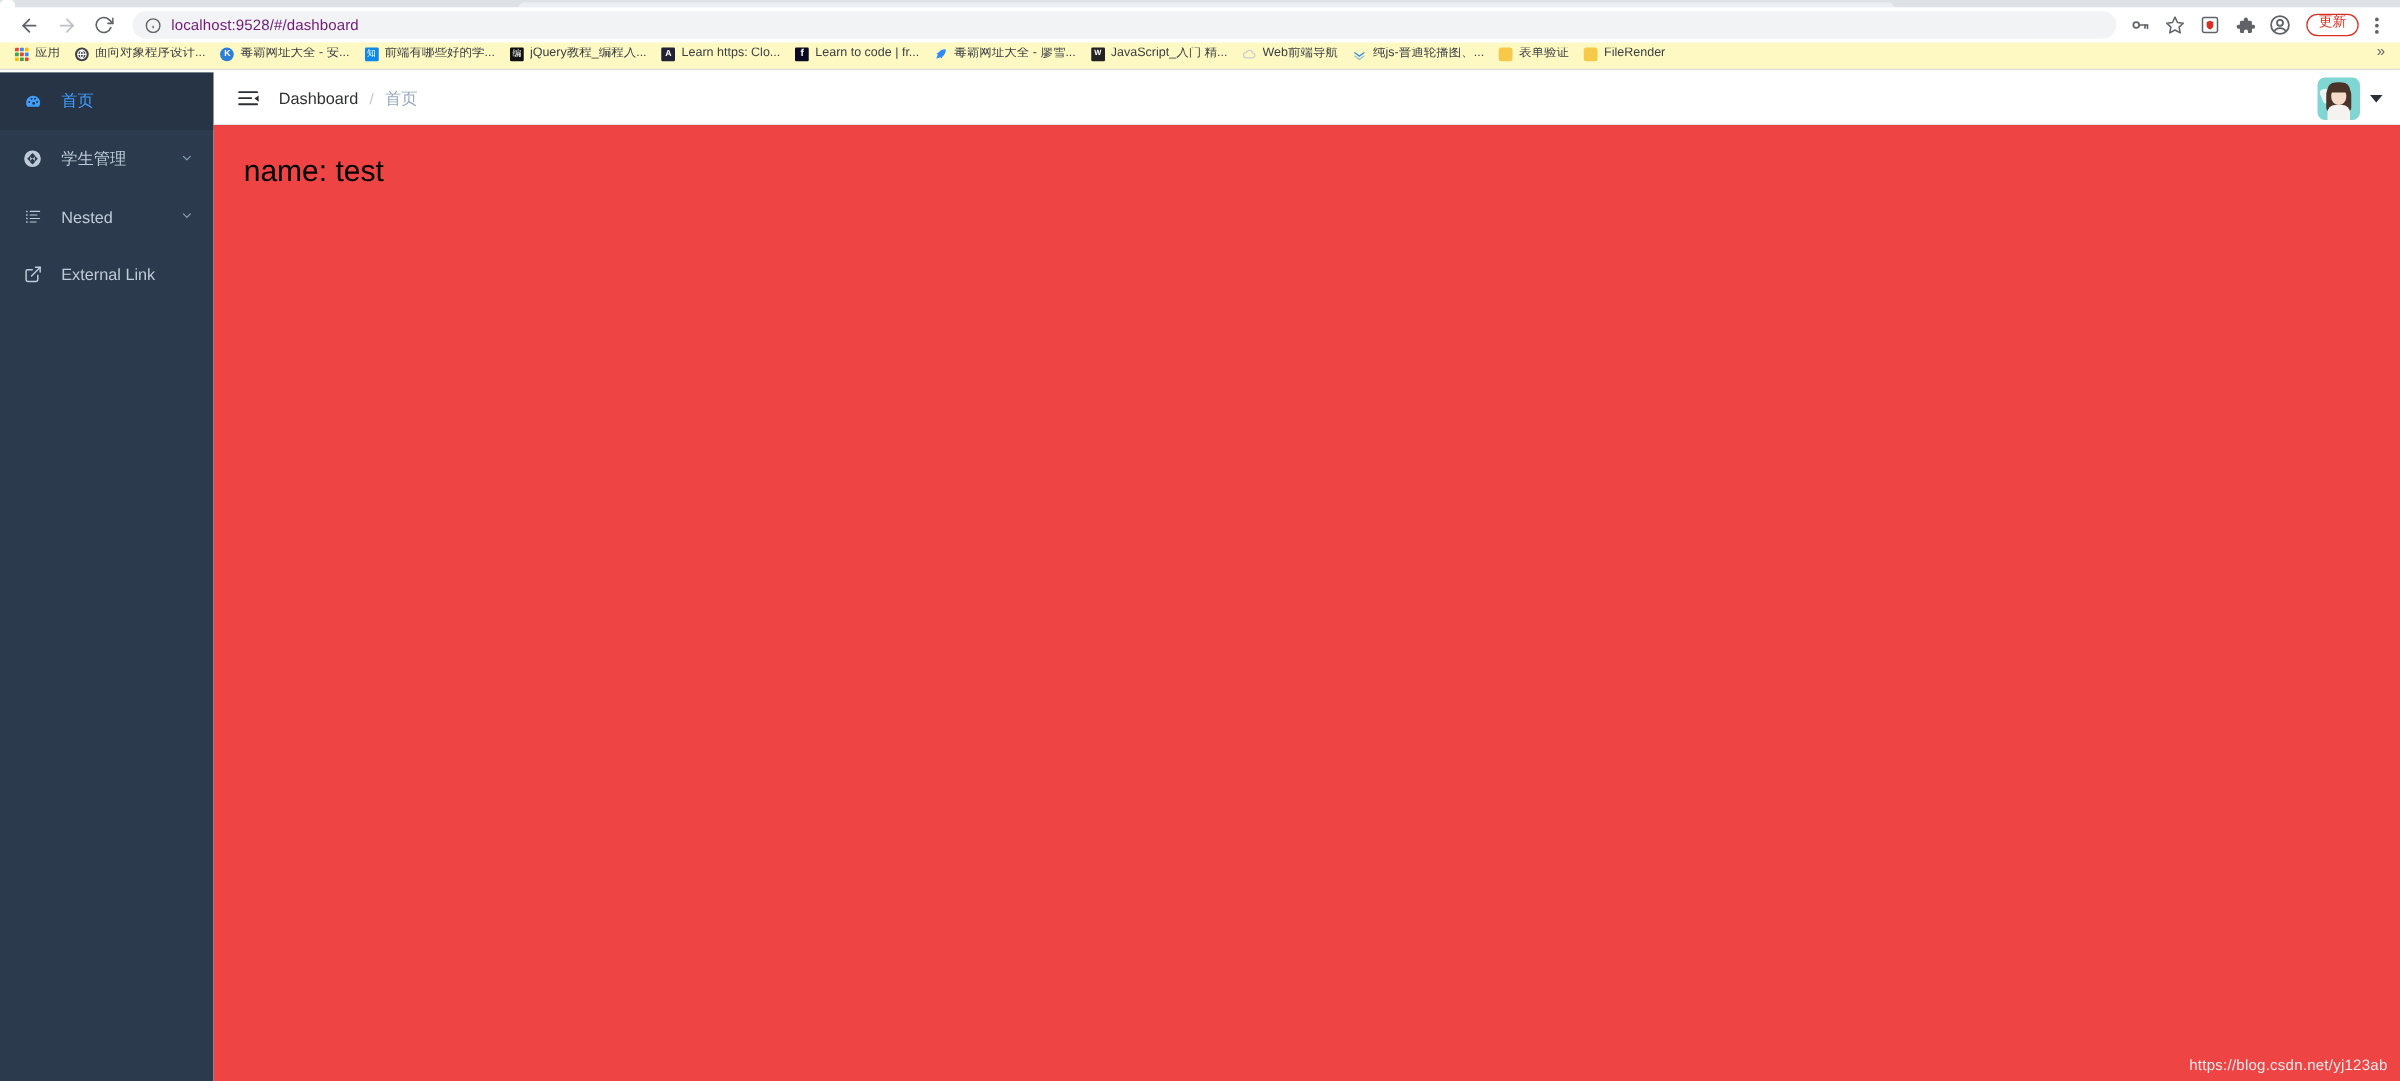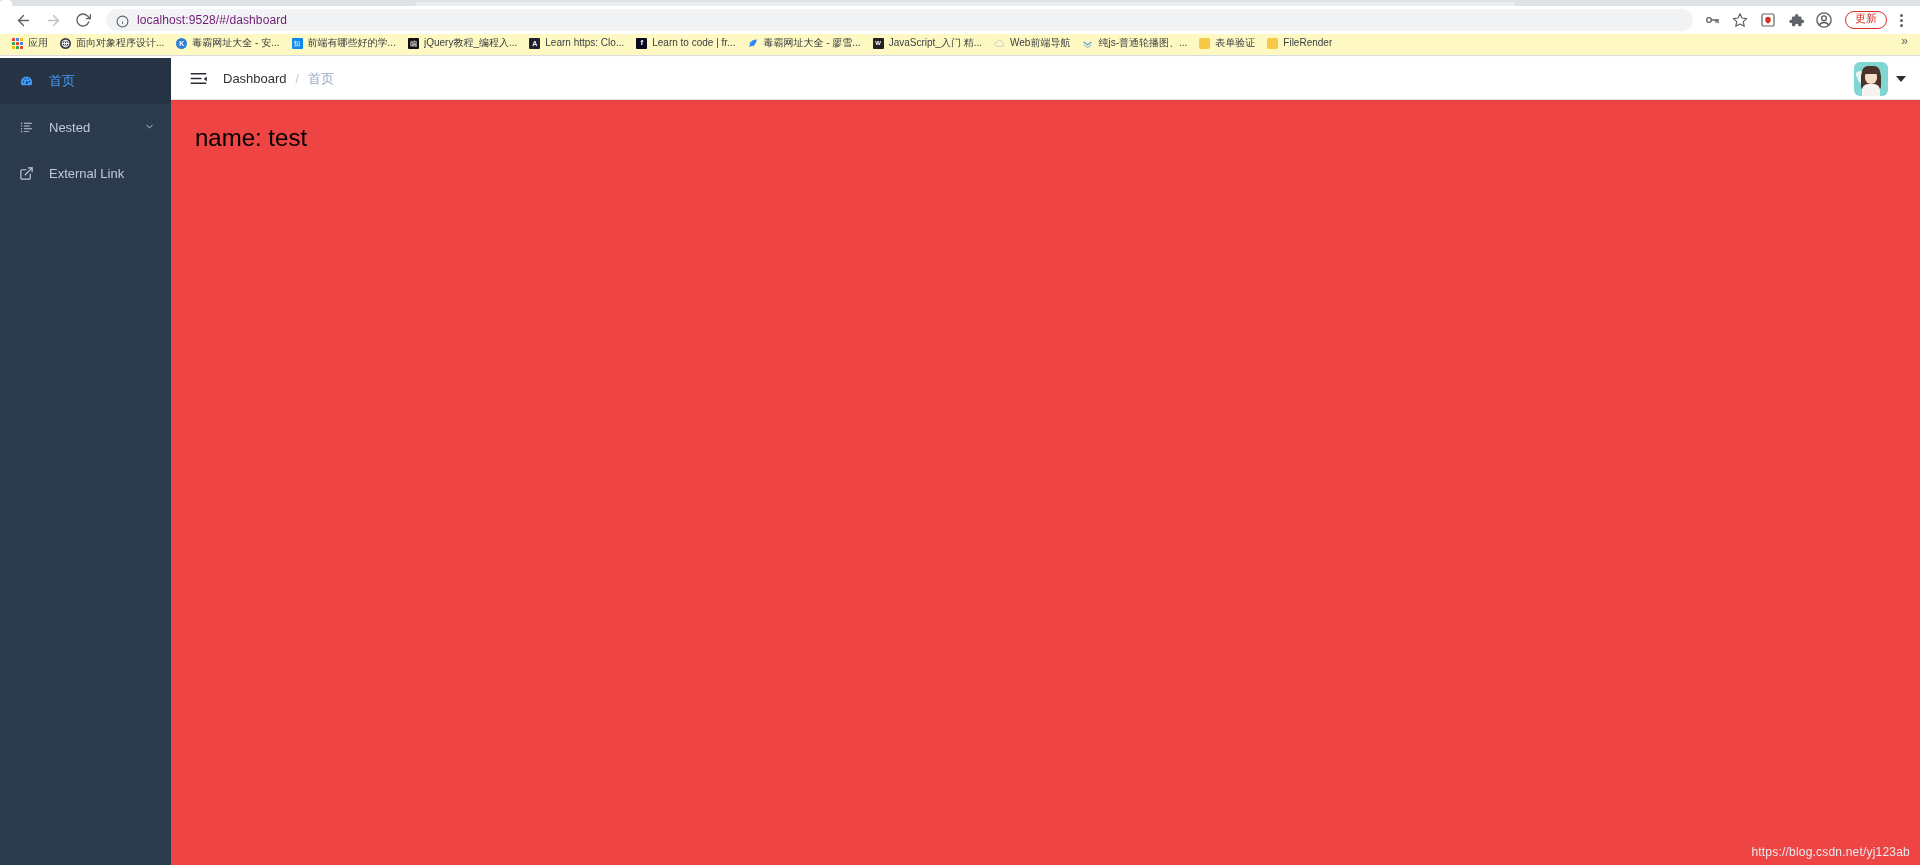--- a/index.html
+++ b/index.html
@@ -529,20 +529,33 @@
 
       <div class="menu-item active">
         <span class="mi-icon">
           <svg width="15" height="15" viewBox="0 0 24 24" fill="currentColor">
               <path d="M12 4a9 9 0 0 0-9 9 8.9 8.9 0 0 0 1.6 5.1h14.8A8.9 8.9 0 0 0 21 13a9 9 0 0 0-9-9zm-5 9.5a1.3 1.3 0 1 1 1.3-1.3A1.3 1.3 0 0 1 7 13.5zm3-4.3a1.3 1.3 0 1 1 1.3-1.3A1.3 1.3 0 0 1 10 9.2zm4.4 0a1.3 1.3 0 1 1 1.3-1.3 1.3 1.3 0 0 1-1.3 1.3zM17 13.5a1.3 1.3 0 1 1 1.3-1.3 1.3 1.3 0 0 1-1.3 1.3zm-4.3 2.3a1.9 1.9 0 1 1 1.9-1.9 1.9 1.9 0 0 1-1.9 1.9z"></path>
             </svg>
         </span>
         <span class="mi-label">首页</span>
       </div>
 
+      <div class="menu-item">
+        <span class="mi-icon">
+          <svg width="16" height="16" viewBox="0 0 24 24" fill="currentColor">
+              <path d="M12 2a10 10 0 1 0 10 10A10 10 0 0 0 12 2zm0 3.2 3.6 3.6L12 12.4 8.4 8.8zM5.6 12l3.6-3.6v7.2zm6.4 6.8-3.6-3.6 3.6-3.6 3.6 3.6zm6.4-6.8-3.6 3.6V8.4z"></path>
+            </svg>
+        </span>
+        <span class="mi-label">学生管理</span>
+        <span class="chevron">
+          <svg width="11" height="11" viewBox="0 0 24 24" fill="none" stroke="currentColor" stroke-width="2.2" stroke-linecap="round" stroke-linejoin="round">
+              <polyline points="6 9 12 15 18 9"></polyline>
+            </svg>
+        </span>
+      </div>
 
 
       <div class="menu-item">
         <span class="mi-icon">
           <svg width="15" height="15" viewBox="0 0 24 24" fill="currentColor">
               <rect x="3" y="4" width="2" height="2" rx=".4"></rect>
               <rect x="3" y="8.5" width="2" height="2" rx=".4"></rect>
               <rect x="3" y="13" width="2" height="2" rx=".4"></rect>
               <rect x="3" y="17.5" width="2" height="2" rx=".4"></rect>
               <rect x="7.5" y="4.3" width="13.5" height="1.5" rx=".7"></rect>

